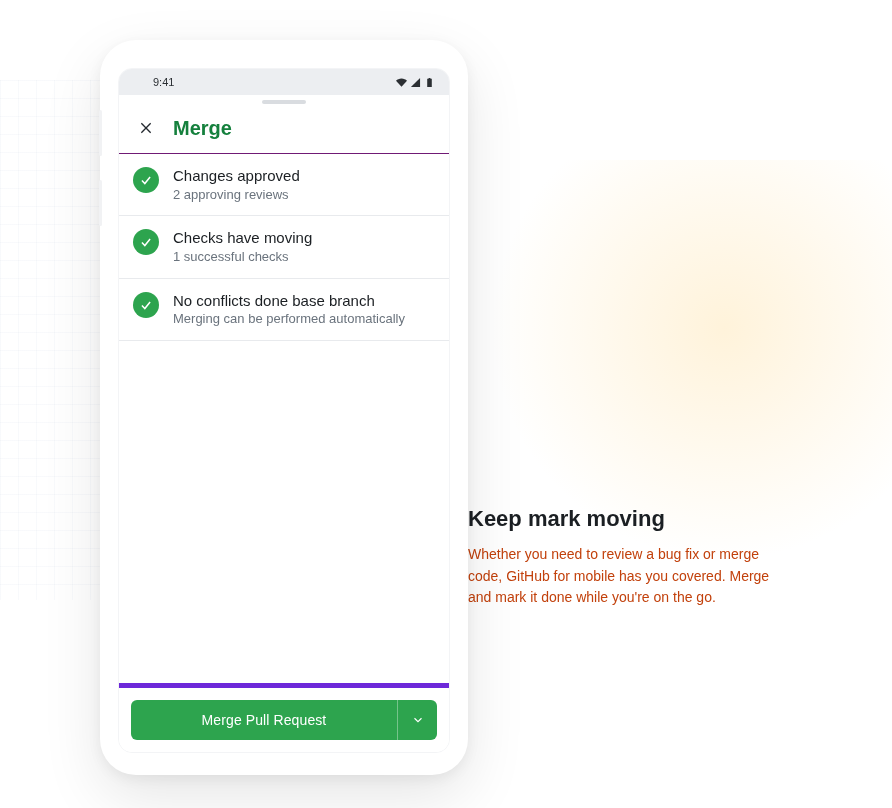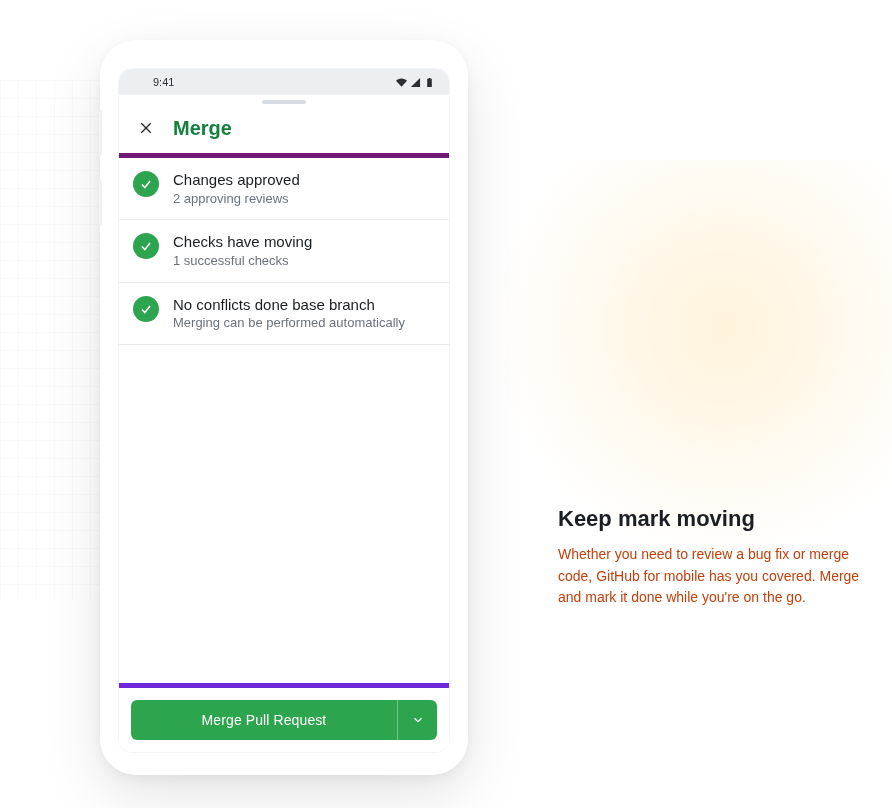--- a/index.html
+++ b/index.html
@@ -28,21 +28,20 @@
     background-image:
       linear-gradient(rgba(200,210,230,0.12) 1px, transparent 1px),
       linear-gradient(90deg, rgba(200,210,230,0.12) 1px, transparent 1px);
     background-size: 18px 18px;
     pointer-events: none;
   }
 
   .stage {
     display: flex;
     align-items: center;
-    gap: 90px;
     padding: 40px 0 0 100px;
     position: relative;
     z-index: 1;
   }
 
   
   .phone {
     width: 368px;
     height: 735px;
     border-radius: 36px;
@@ -106,21 +105,21 @@
   .close-btn {
     width:26px; height:26px; display:flex; align-items:center; justify-content:center;
     background:transparent; border:none; cursor:pointer;
   }
   .close-btn svg{ width:16px; height:16px; stroke:#24292f; stroke-width:2; }
   .title {
     font-size:20px; font-weight:700; color:#15803d;
   }
 
   .list {
-    border-top:5px solid #701a75;
+    border-top:1px solid #701a75;
   }
   .row {
     display:flex; gap:14px;
     padding: 12px 14px 12px 14px;
     border-bottom:1px solid #e8eaed;
     background:#fff;
   }
   .check {
     width:26px; height:26px; border-radius:50%;
     background:#2da44e;

